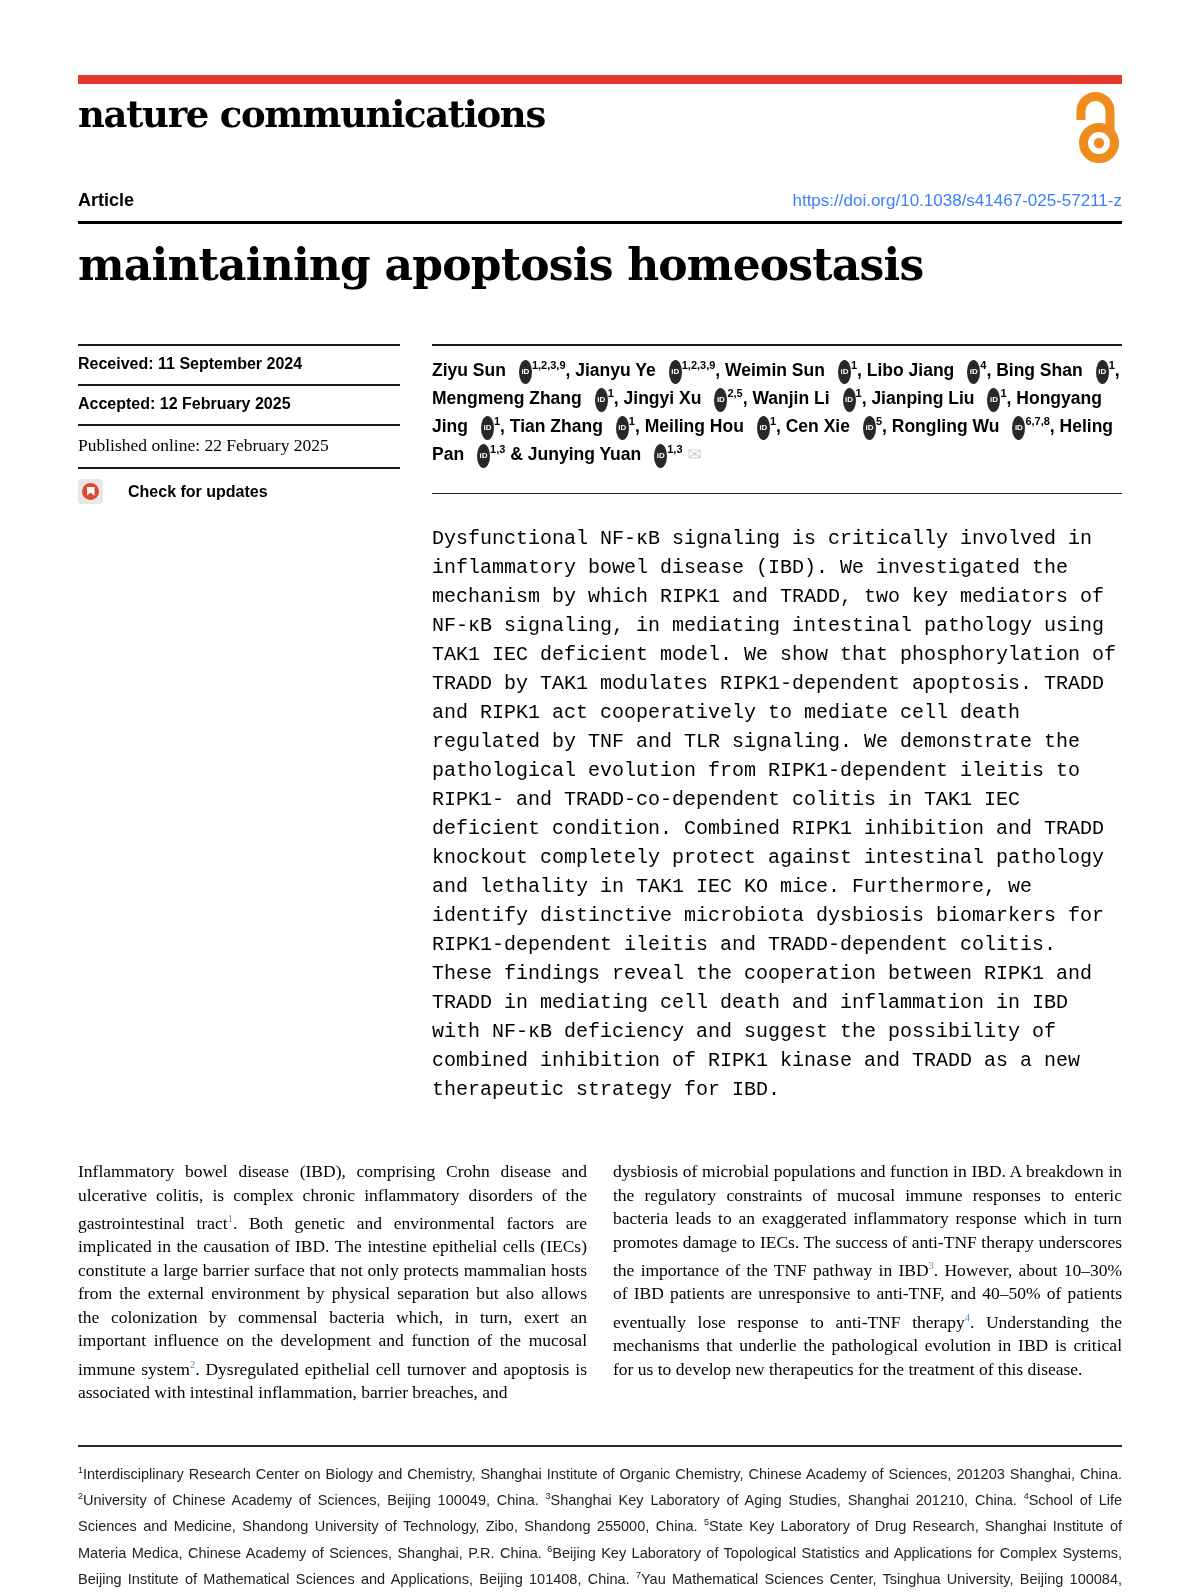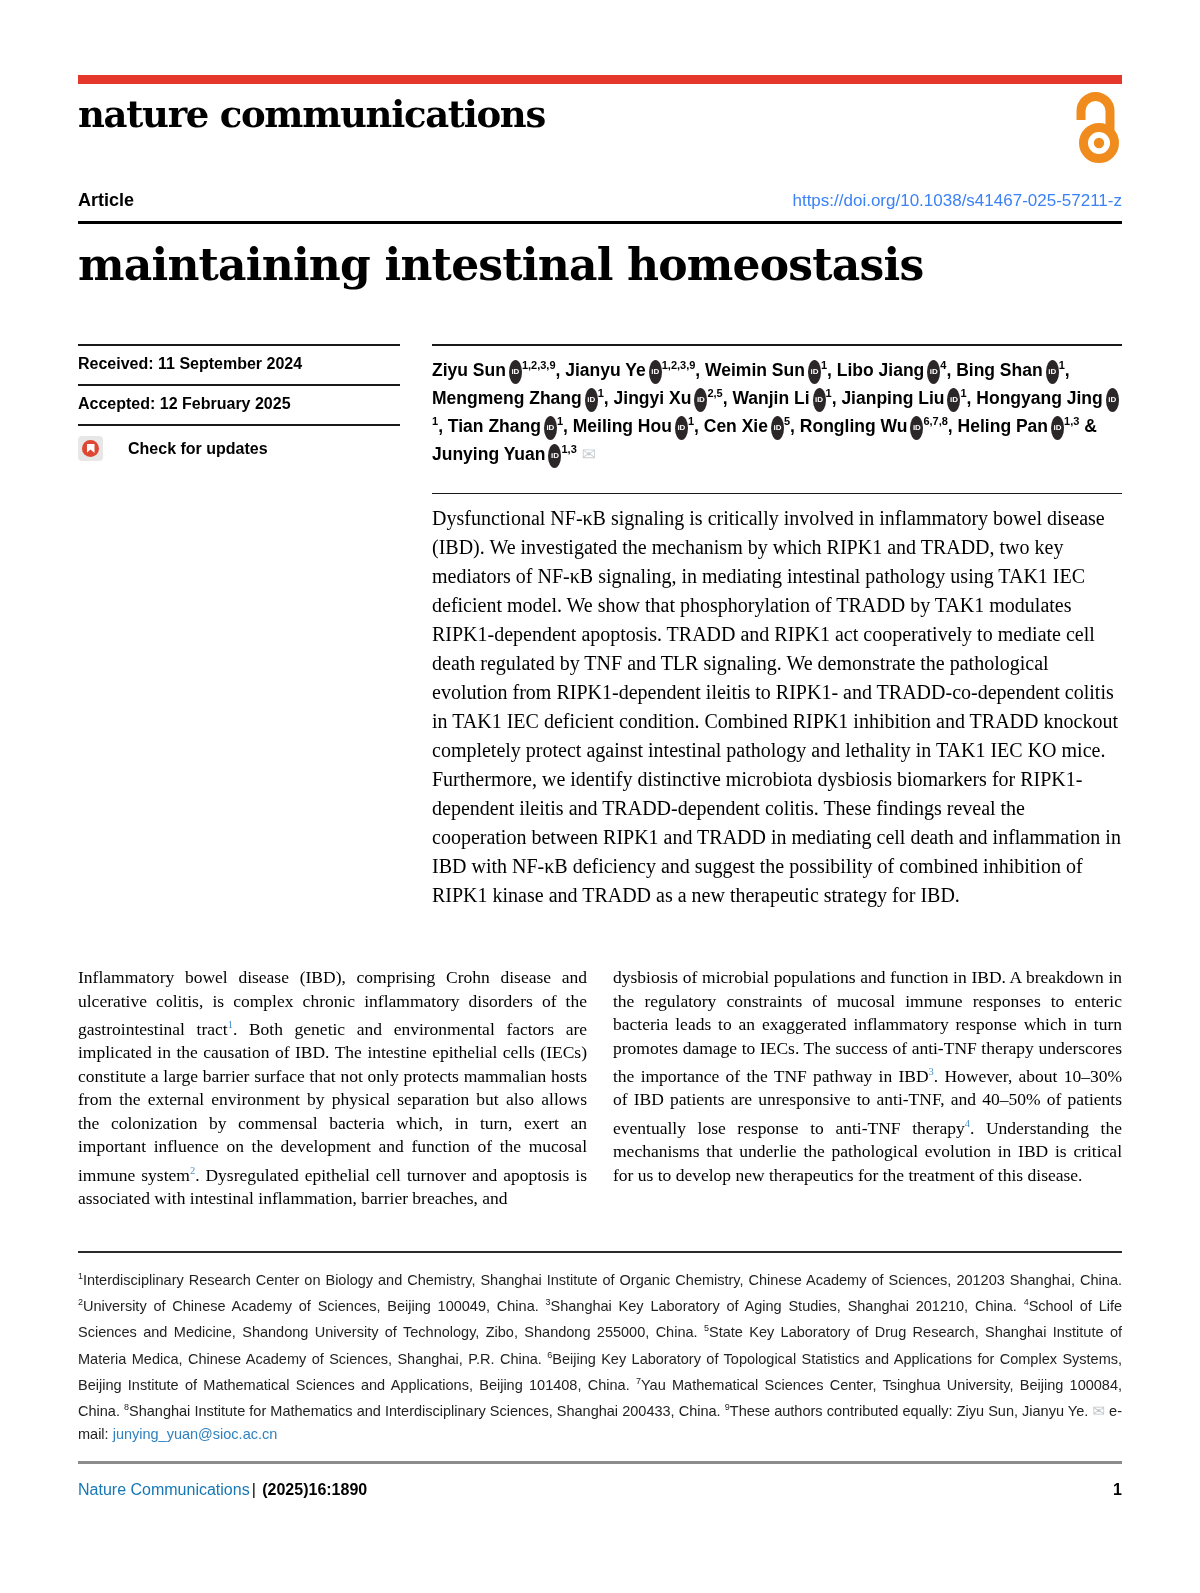--- a/index.html
+++ b/index.html
@@ -38,27 +38,27 @@
 
   .cm-badge { width:25px; height:25px; border-radius:4px; background:#e7e7e7; display:flex; align-items:center; justify-content:center; flex:0 0 auto; }
   .cm-circle { width:17px; height:17px; border-radius:50%; background:#dd4733; display:flex; align-items:center; justify-content:center; }
   .cm-book { width:8px; height:9px; background:#fff; clip-path:polygon(0 0,100% 0,100% 100%,50% 62%,0 100%); }
 
   .authors { border-top:2px solid #1a1a1a; padding-top:10px; font-size:17.5px; font-weight:700; line-height:28px; }
   .authors sup { font-size:11px; line-height:0; }
   .orcid {
     display:inline-flex; width:13px; height:24px; border-radius:50%;
     background:#2b2627; color:#fff; font-size:8px; font-weight:700;
-    align-items:center; justify-content:center; margin-left:3px; vertical-align:2px;
+    align-items:center; justify-content:center; margin-left:13px; vertical-align:2px;
   }
   .envelope { color:#c9cdd1; font-size:17px; font-weight:400; margin-left:5px; }
 
   .abstract {
-    margin-top:24px; border-top:1.5px solid #1a1a1a; padding-top:10px;
-    font-family:Liberation Serif, serif; font-size:20px; line-height:29px;
+    margin-top:24px; border-top:1.5px solid #1a1a1a; padding-top:30px;
+    font-family:Liberation Mono, monospace; font-size:20px; line-height:29px;
   }
 
   
   .intro {
     display:grid; grid-template-columns:1fr 1fr; column-gap:26px; margin-top:56px;
     font-family:"Liberation Serif", serif; font-size:17.5px; line-height:23.5px;
     text-align:justify;
   }
   .intro sup { color:#4b93c8; font-size:0.6em; }
 
@@ -97,28 +97,29 @@
   </div>
 
   <div class="article-row">
     <span class="article-label">Article</span>
     <span class="doi-link">https://doi.org/10.1038/s41467-025-57211-z</span>
   </div>
 
   <hr class="title-rule">
 
   <div class="title">
-    <div>maintaining intestinal homeostasis</div>
+    <div>maintaining apoptosis homeostasis</div>
   </div>
 
   <div class="main-grid">
 
     <div class="date-col">
       <div class="date-row">Received: 11 September 2024</div>
       <div class="date-row">Accepted: 12 February 2025</div>
+      <div class="date-row serif">Published online: 22 February 2025</div>
       <div class="check-row">
         <span class="cm-badge">
           <span class="cm-circle">
               <span class="cm-book"></span>
             </span>
         </span>
         <span>Check for updates</span>
       </div>
     </div>
 

